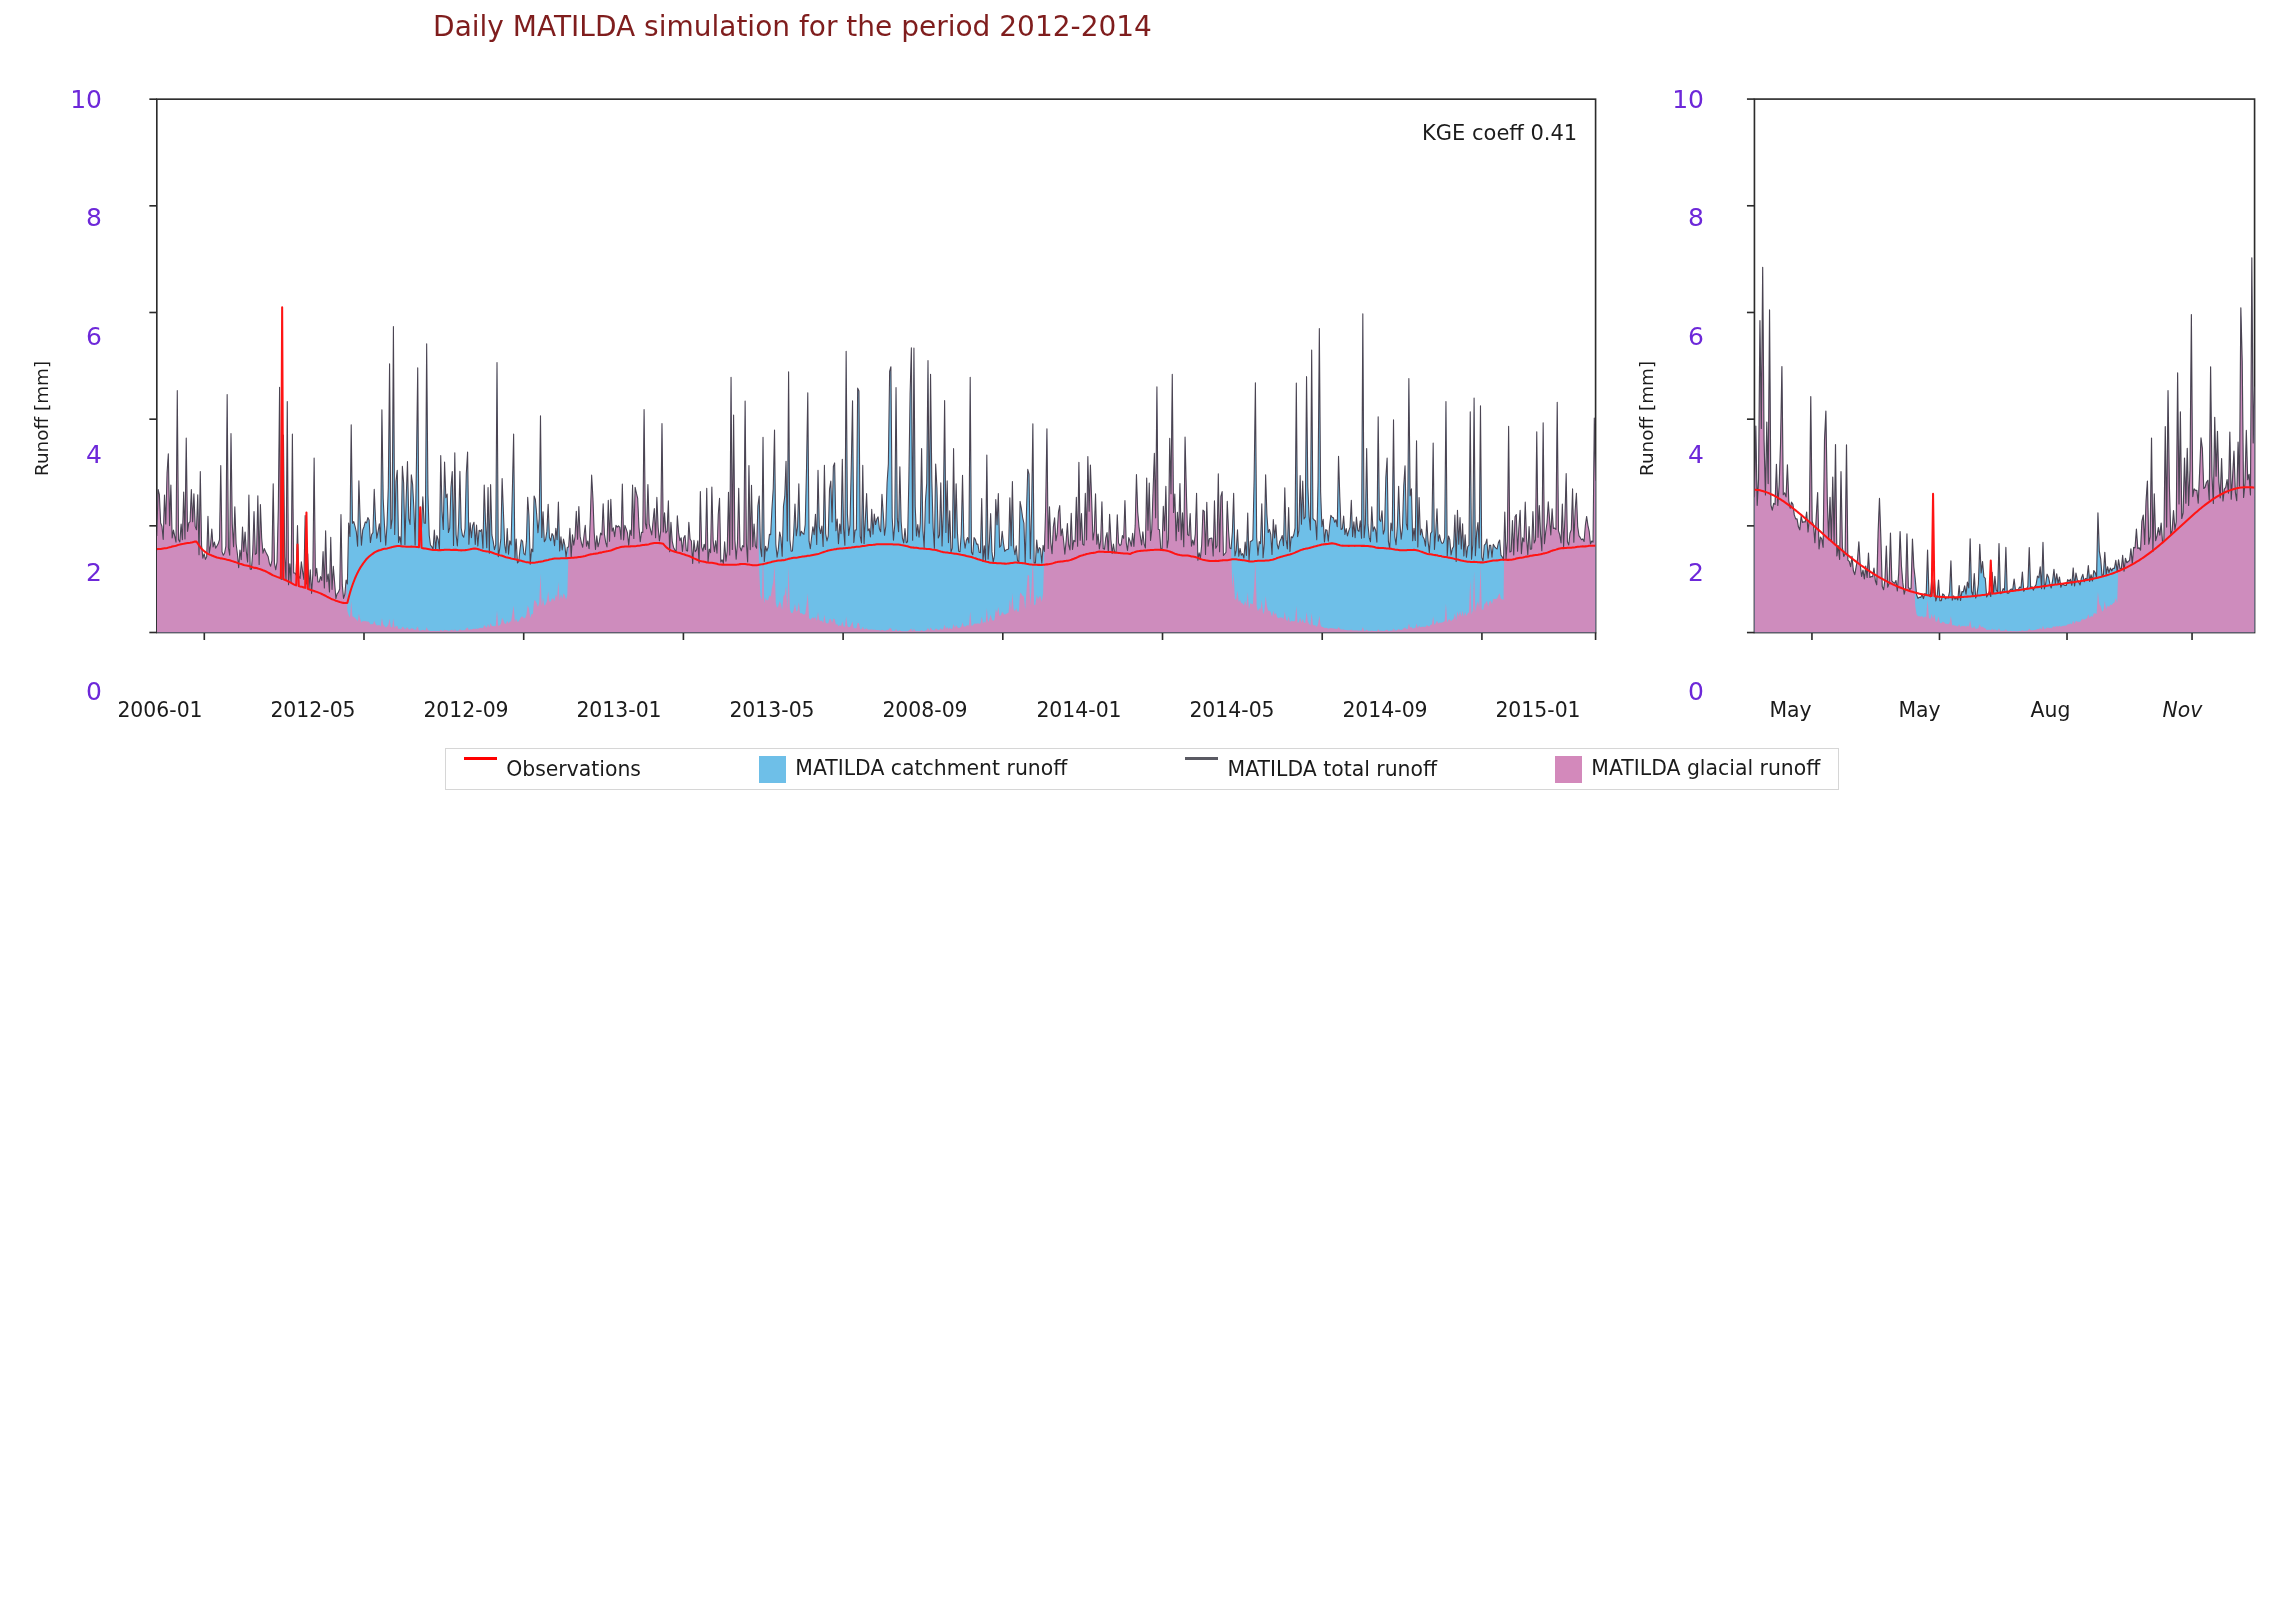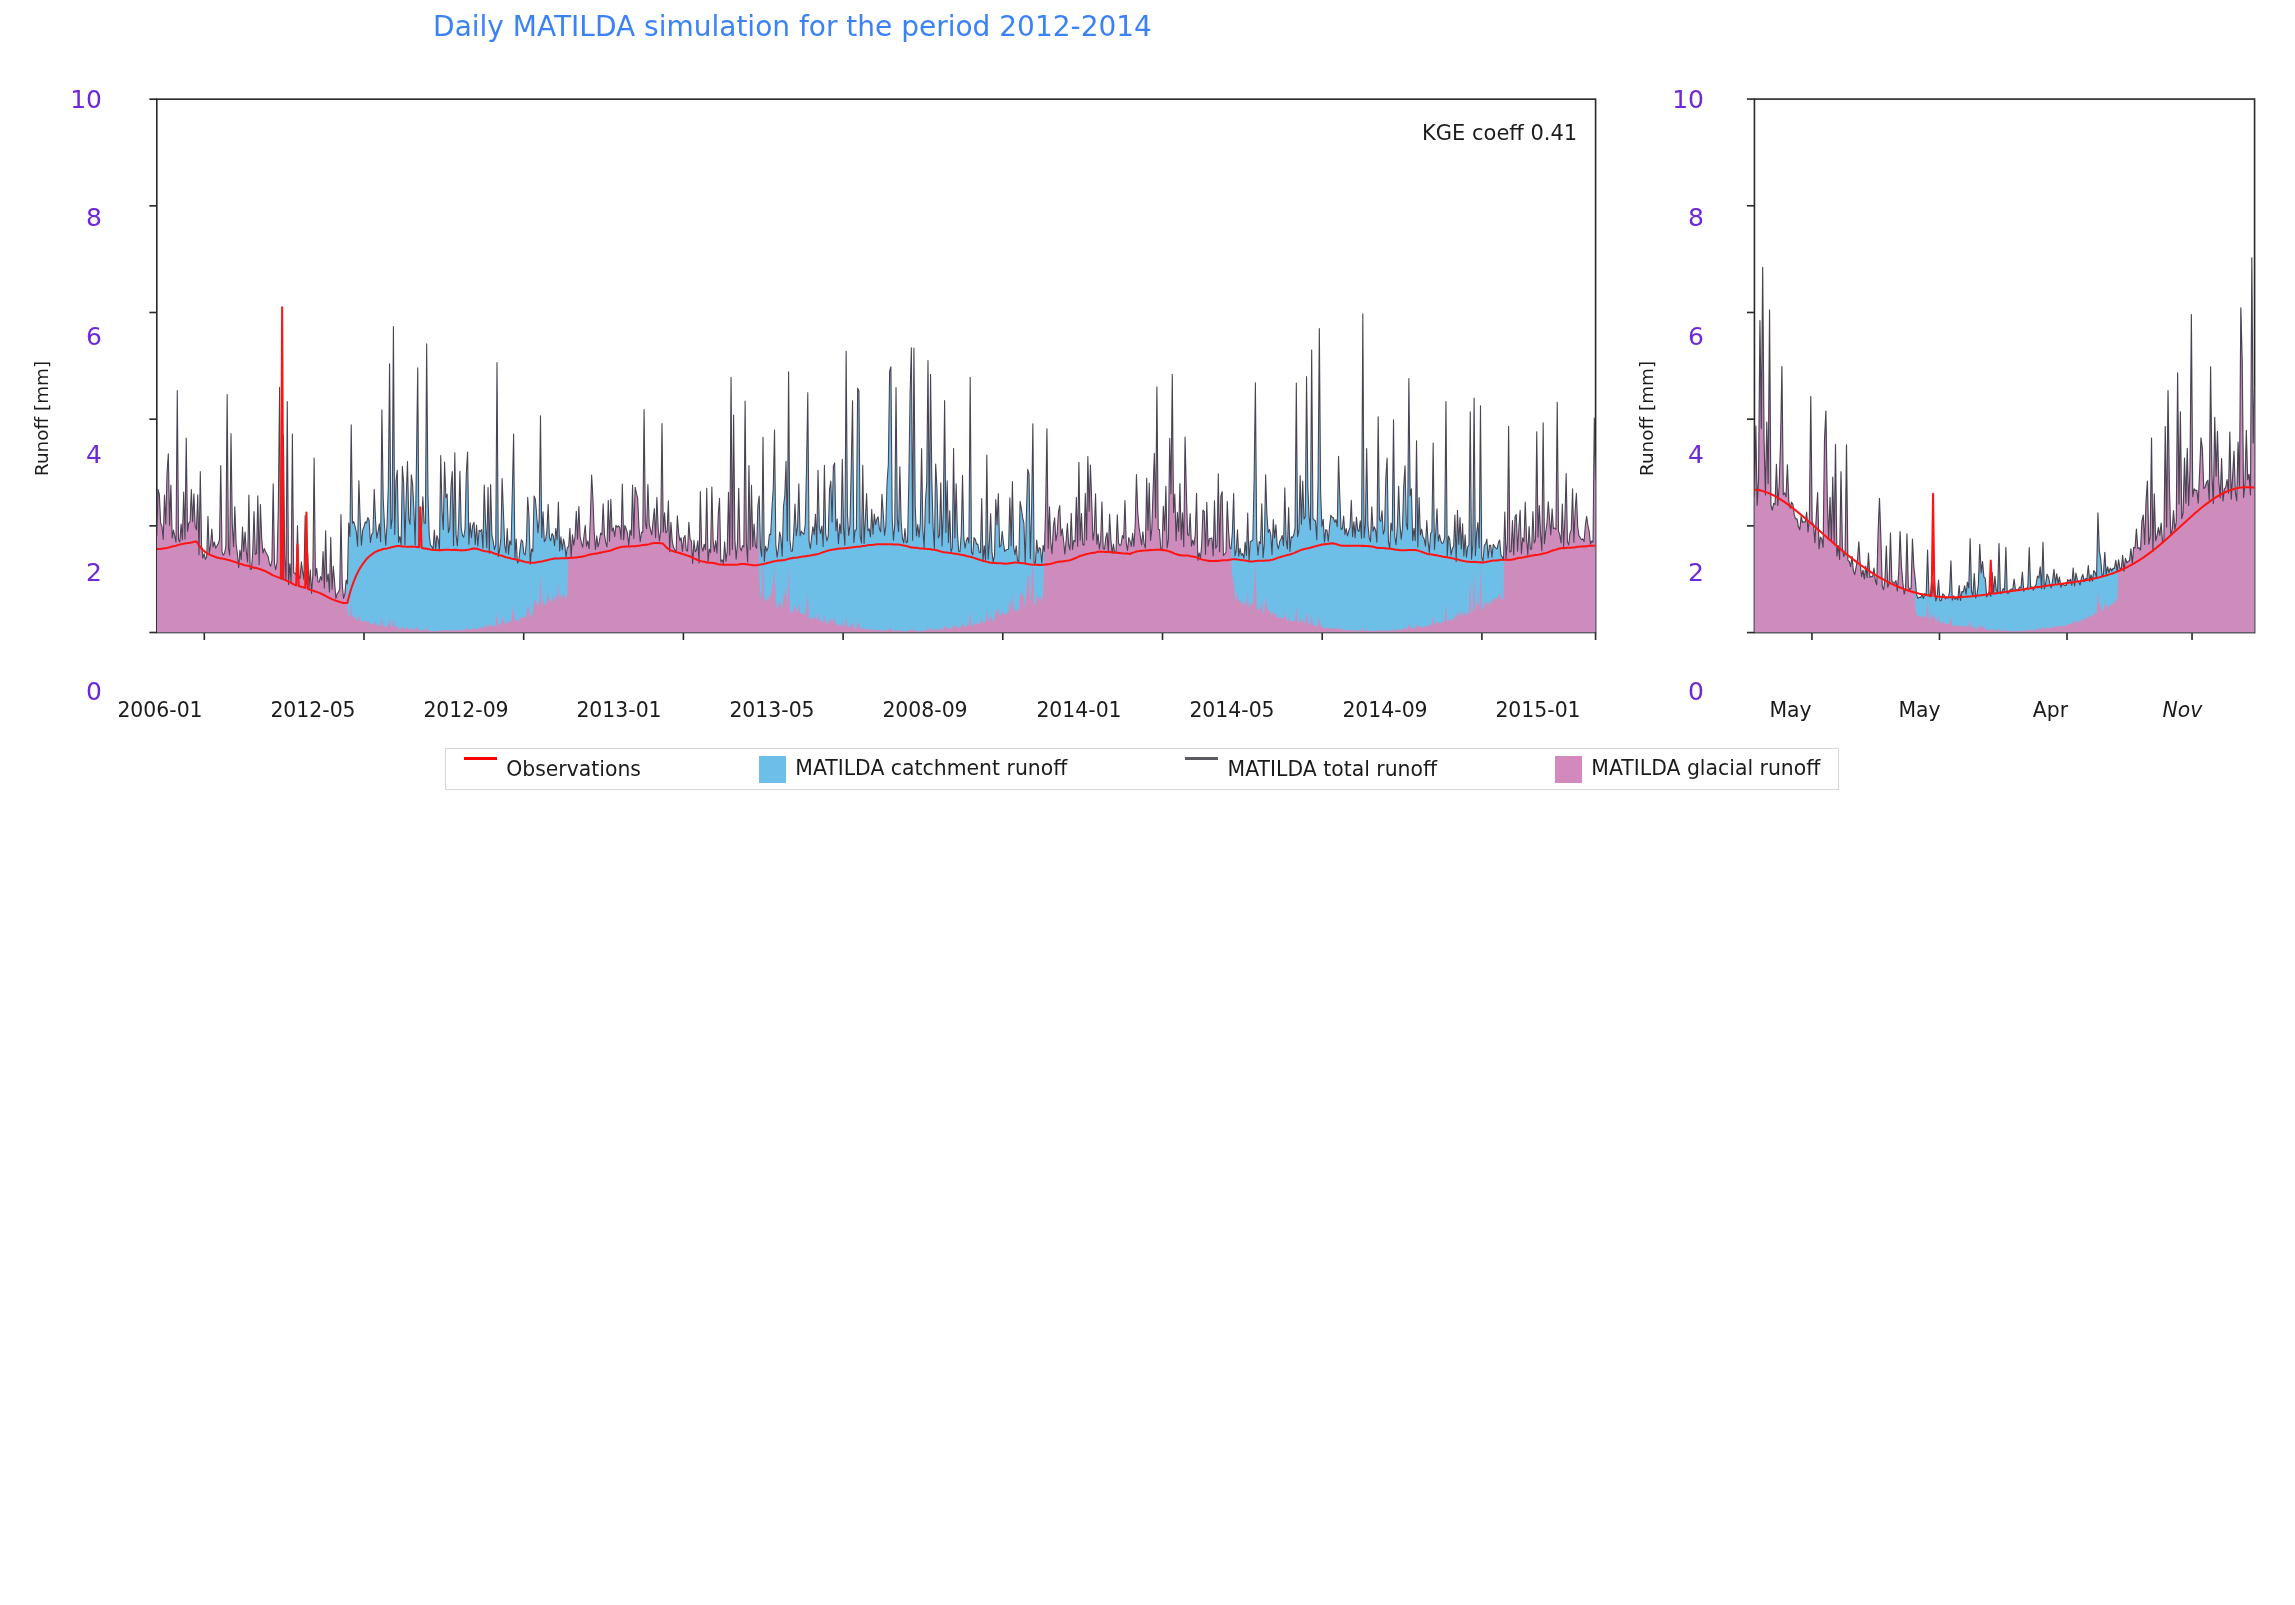--- a/index.html
+++ b/index.html
@@ -1,19 +1,19 @@
 <!DOCTYPE html>
 <html style="font-size:11px"><head>
 <meta charset="utf-8">
 <style>
   html,body{margin:0;padding:0;background:#ffffff;}
   body{width:2295px;height:1605px;font-family:"DejaVu Sans",sans-serif;color:#222;overflow:hidden;}
   .page{position:relative;width:2295px;height:1605px;}
   .panel-row{position:relative;width:2295px;height:803px;}
-  .fig-title{position:absolute;left:0;width:1585px;text-align:center;font-size:28px;font-weight:400;color:#3b82f6;font-family:"DejaVu Sans",sans-serif;}
+  .fig-title{position:absolute;left:0;width:1585px;text-align:center;font-size:28px;font-weight:400;color:#7f1d1d;font-family:"DejaVu Sans",sans-serif;}
   .plot-wrap{position:absolute;}
   .axis-ylabel{position:absolute;font-size:18.4px;color:#1b1b1b;transform:rotate(-90deg);transform-origin:left top;white-space:nowrap;}
   .tick-x{position:absolute;font-size:20.4px;color:#1b1b1b;text-align:center;white-space:nowrap;}
   .tick-y{position:absolute;font-size:25px;color:#6d28d9;text-align:right;white-space:nowrap;}
   .kge{position:absolute;font-size:21px;color:#1b1b1b;white-space:nowrap;}
   .legend{position:absolute;border:1px solid #d6d6d6;background:#ffffff;display:flex;align-items:center;justify-content:space-between;padding:0 17.7px;box-sizing:border-box;}
   .legend-item{display:flex;align-items:flex-start;gap:9.5px;}
   .legend-label{font-size:20.4px;color:#1b1b1b;white-space:nowrap;}
   .sw-line{width:33px;height:0;border-top:3.4px solid #ff0000;}
   .sw-line-dark{width:33px;height:0;border-top:3.4px solid #5a5a63;}
@@ -108,21 +108,21 @@
 
     <div class="tick-y" style="left:1656px;top:85px;width:48px;">10</div>
     <div class="tick-y" style="left:1656px;top:203px;width:48px;">8</div>
     <div class="tick-y" style="left:1656px;top:322px;width:48px;">6</div>
     <div class="tick-y" style="left:1656px;top:440px;width:48px;">4</div>
     <div class="tick-y" style="left:1656px;top:558px;width:48px;">2</div>
     <div class="tick-y" style="left:1656px;top:677px;width:48px;">0</div>
 
     <div class="tick-x" style="left:1736px;top:698px;width:109px;">May</div>
     <div class="tick-x" style="left:1865px;top:698px;width:109px;">May</div>
-    <div class="tick-x" style="left:1996px;top:698px;width:109px;">Apr</div>
+    <div class="tick-x" style="left:1996px;top:698px;width:109px;">Aug</div>
     <div class="tick-x" style="left:2128px;top:698px;width:109px;font-style:italic;">Nov</div>
 
     <div class="legend" style="left:445px;top:748px;width:1394px;height:42px;">
       <div class="legend-item">
         <span class="sw-line"></span>
         <span class="legend-label">Observations</span>
       </div>
       <div class="legend-item">
         <span class="sw-box" style="background:#6ebfe8;"></span>
         <span class="legend-label">MATILDA catchment runoff</span>

